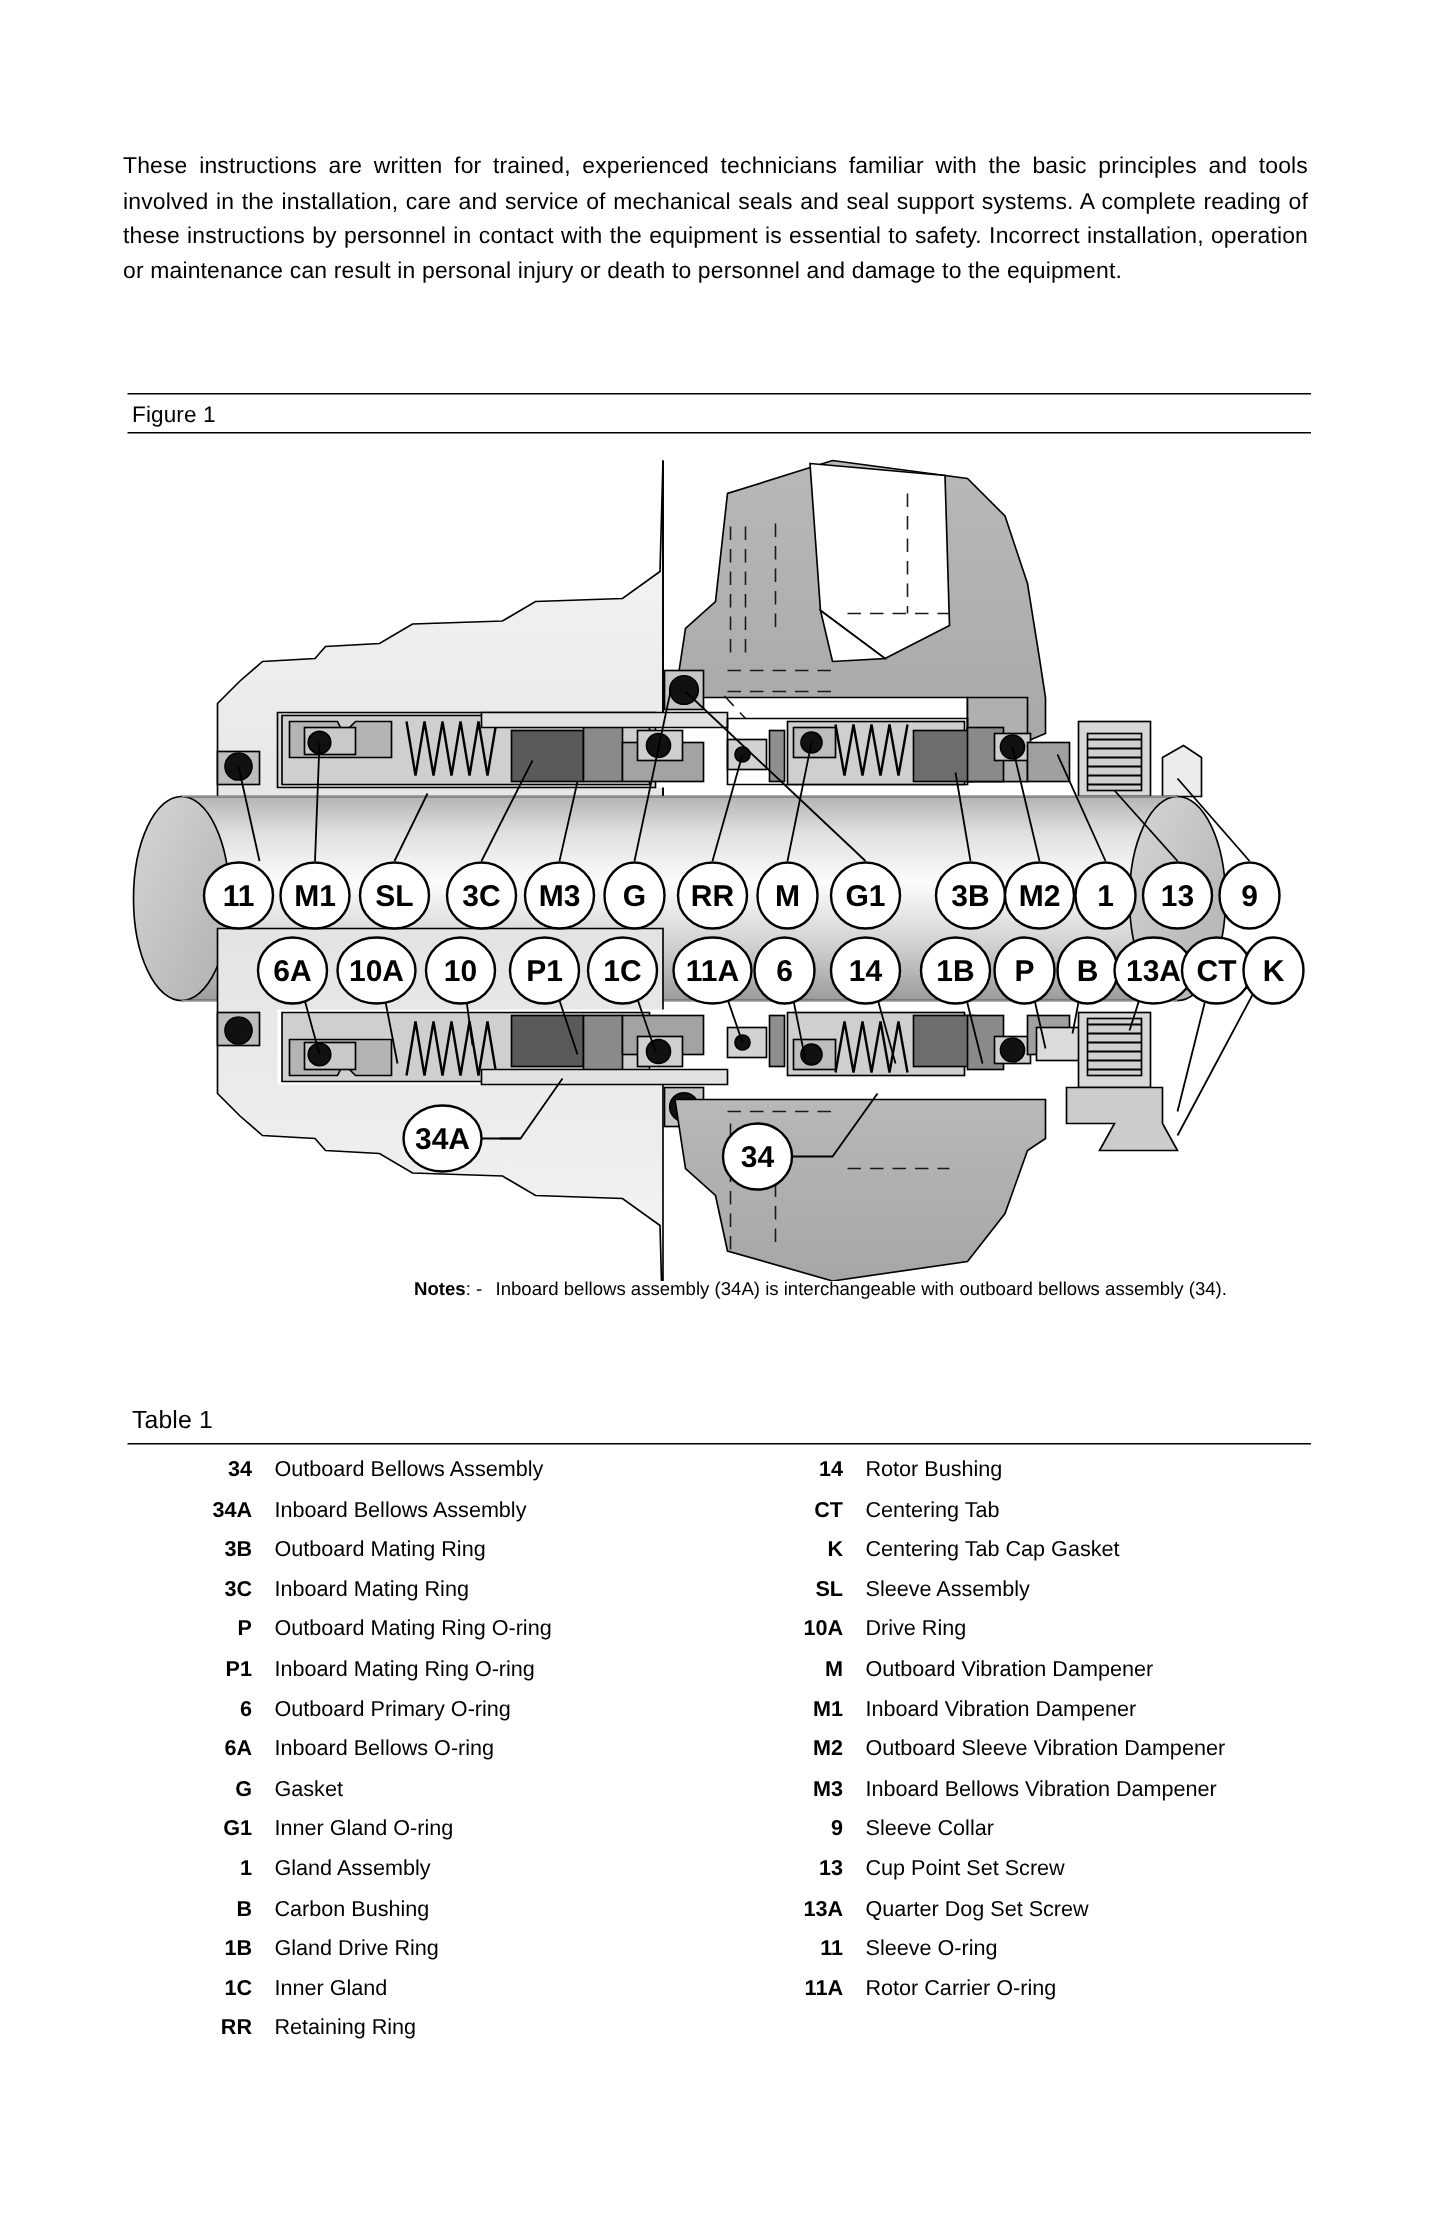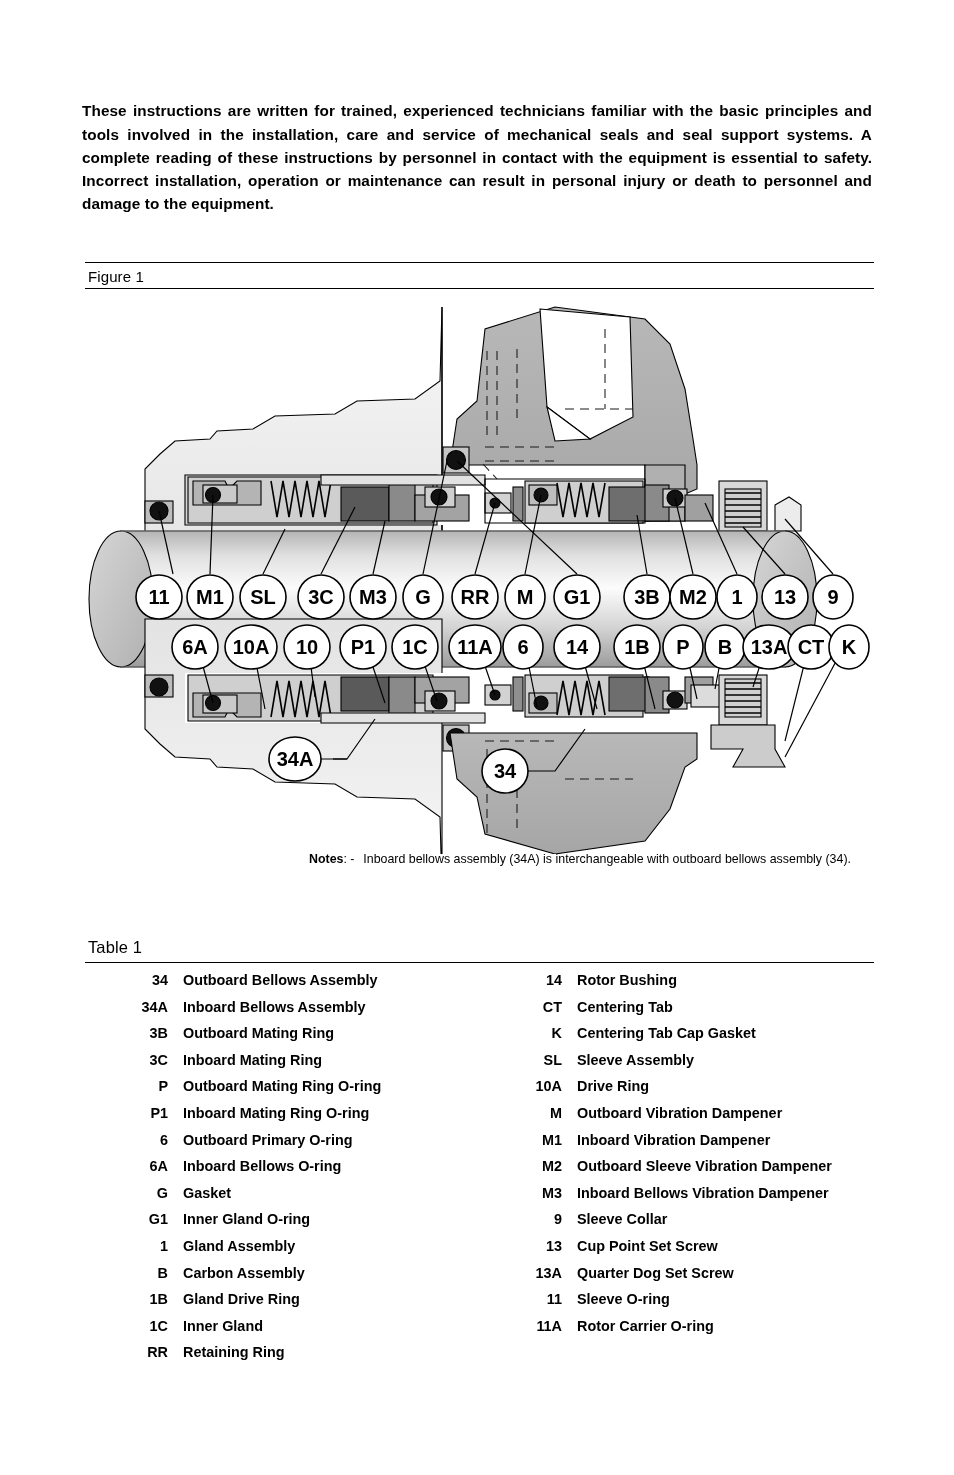--- a/index.html
+++ b/index.html
@@ -16,21 +16,21 @@
     overflow: hidden;
   }
 
   
   #intro {
     position: absolute;
     left: 82px;
     top: 84px;
     width: 790px;
     font-size: 15.3px;
-    font-weight: bold;
+    font-weight: normal;
     line-height: 1.52;
     text-align: justify;
     letter-spacing: 0.1px;
   }
 
   
   #figure-block {
     position: absolute;
     left: 85px;
     top: 262px;
@@ -62,21 +62,21 @@
   
   #notes {
     position: absolute;
     left: 276px;
     top: 849px;
     width: 600px;
     font-size: 12.4px;
     line-height: 1.72;
   }
   #notes .nlabel { font-weight: bold; }
-  #notes .nrow { white-space: nowrap; margin-left: 33px; }
+  #notes .nrow { white-space: nowrap; }
   #notes .dash { display: inline-block; width: 13px; }
   #notes b { font-weight: bold; }
 
   
   #table-block {
     position: absolute;
     left: 85px;
     top: 920px;
     width: 789px;
   }
@@ -105,21 +105,20 @@
   .tkey {
     width: 98px;
     text-align: right;
     font-weight: bold;
     font-size: 14.4px;
     padding-right: 15px;
     box-sizing: border-box;
   }
   .tval {
     font-size: 14.4px;
-    font-weight: bold;
   }
 </style>
 </head>
 <body>
 
 <p id="intro">These instructions are written for trained, experienced technicians familiar with the basic principles and tools involved in the installation, care and service of mechanical seals and seal support systems. A complete reading of these instructions by personnel in contact with the equipment is essential to safety. Incorrect installation, operation or maintenance can result in personal injury or death to personnel and damage to the equipment.</p>
 
 <div id="figure-block">
   <div class="rule-top"></div>
   <div id="figure-caption">Figure 1</div>
@@ -556,21 +555,21 @@
         <div class="trow">
           <div class="tkey">G1</div>
           <div class="tval">Inner Gland O-ring</div>
         </div>
         <div class="trow">
           <div class="tkey">1</div>
           <div class="tval">Gland Assembly</div>
         </div>
         <div class="trow">
           <div class="tkey">B</div>
-          <div class="tval">Carbon Assembly</div>
+          <div class="tval">Carbon Bushing</div>
         </div>
         <div class="trow">
           <div class="tkey">1B</div>
           <div class="tval">Gland Drive Ring</div>
         </div>
         <div class="trow">
           <div class="tkey">1C</div>
           <div class="tval">Inner Gland</div>
         </div>
         <div class="trow">

